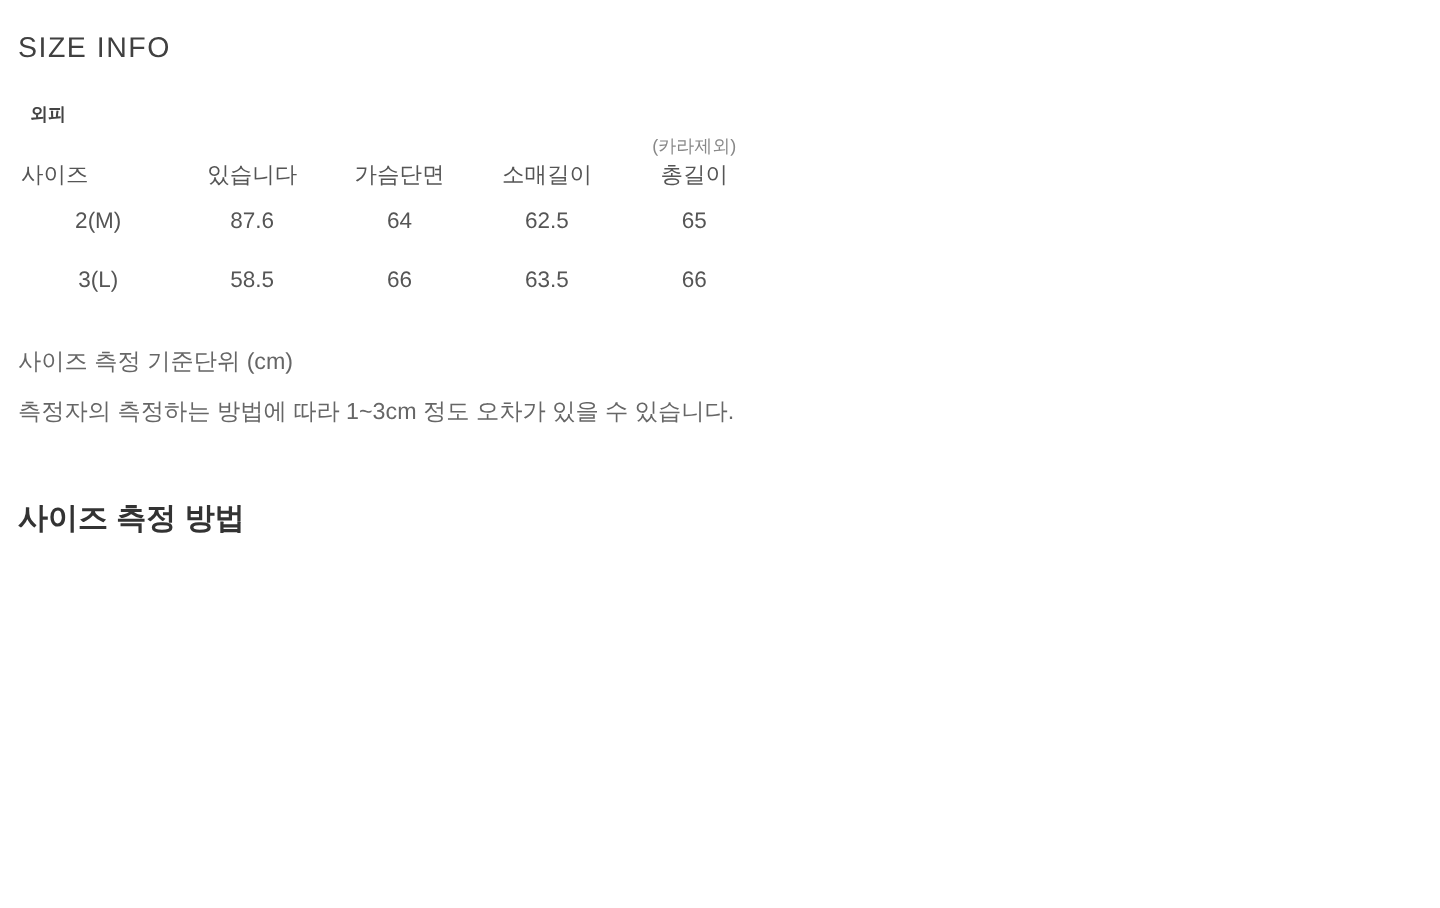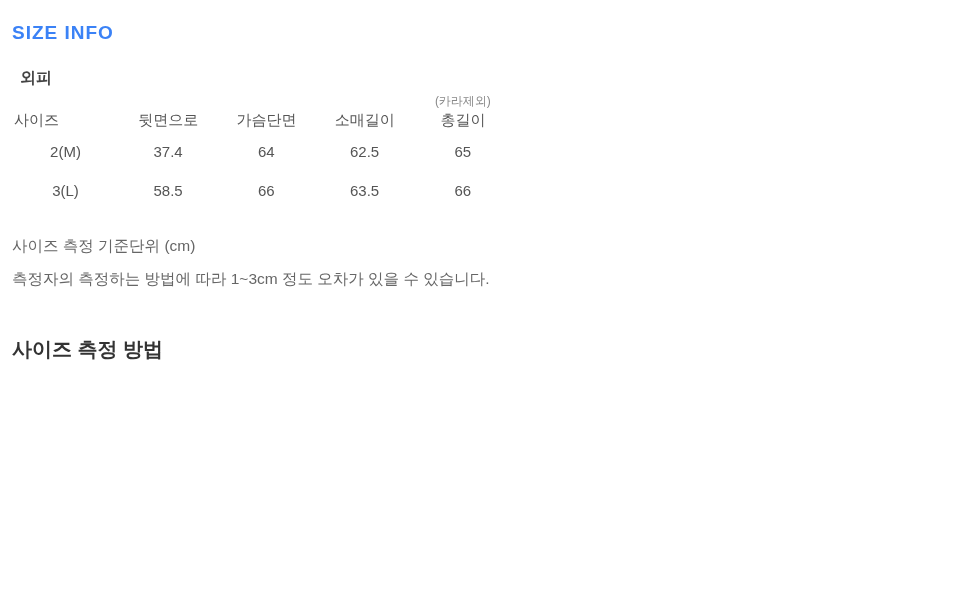--- a/index.html
+++ b/index.html
@@ -16,27 +16,27 @@
   }
   .page {
     position: relative;
     width: 960px;
     height: 605px;
     box-sizing: border-box;
     padding: 0 12px;
   }
   .title {
     font-size: 19px;
-    font-weight: bold;
+    font-weight: normal;
     letter-spacing: 1px;
-    color: #3b82f6;
+    color: #404040;
     margin: 22px 0 0 0;
   }
   .subtitle {
-    font-size: 16px;
+    font-size: 12px;
     font-weight: bold;
     color: #444444;
     margin: 24px 0 0 8px;
   }
   table.size-table {
     width: 500px;
     border-collapse: collapse;
     margin-top: 4px;
     table-layout: fixed;
   }
@@ -106,40 +106,40 @@
 
   <table class="size-table">
     <thead>
       <tr>
         <th class="col-head">
           <span class="col-note spacer">(카라제외)</span>
           <span>사이즈</span>
         </th>
         <th class="col-head">
           <span class="col-note spacer">(카라제외)</span>
-          <span>뒷면으로</span>
+          <span>있습니다</span>
         </th>
         <th class="col-head">
           <span class="col-note spacer">(카라제외)</span>
           <span>가슴단면</span>
         </th>
         <th class="col-head">
           <span class="col-note spacer">(카라제외)</span>
           <span>소매길이</span>
         </th>
         <th class="col-head">
           <span class="col-note">(카라제외)</span>
           <span>총길이</span>
         </th>
       </tr>
     </thead>
     <tbody>
       <tr>
         <td>2(M)</td>
-        <td>37.4</td>
+        <td>87.6</td>
         <td>64</td>
         <td>62.5</td>
         <td>65</td>
       </tr>
       <tr>
         <td>3(L)</td>
         <td>58.5</td>
         <td>66</td>
         <td>63.5</td>
         <td>66</td>

